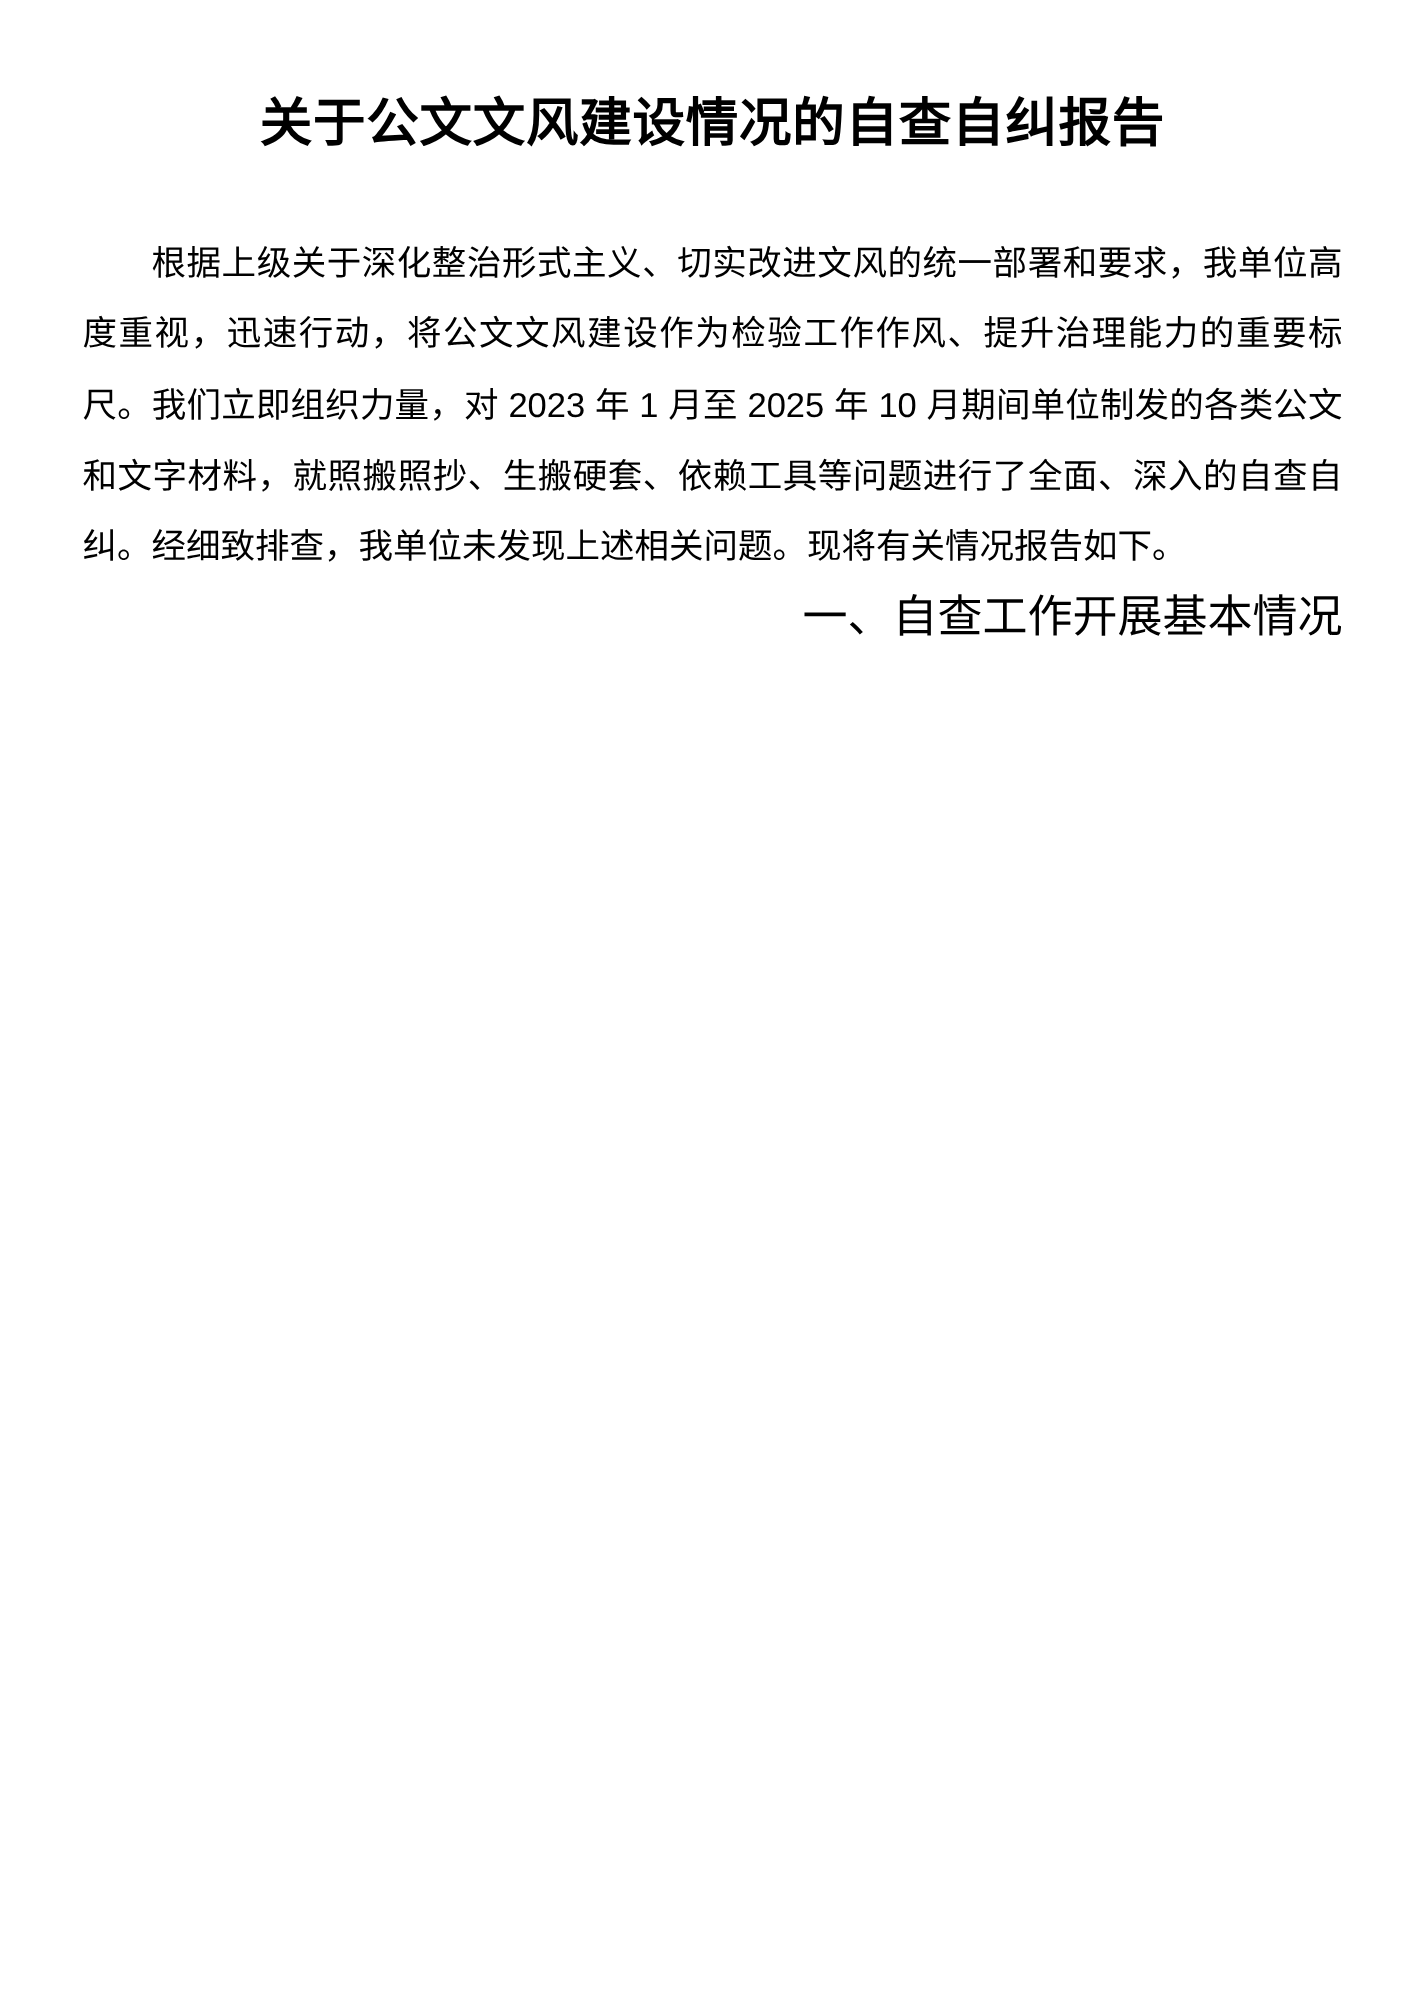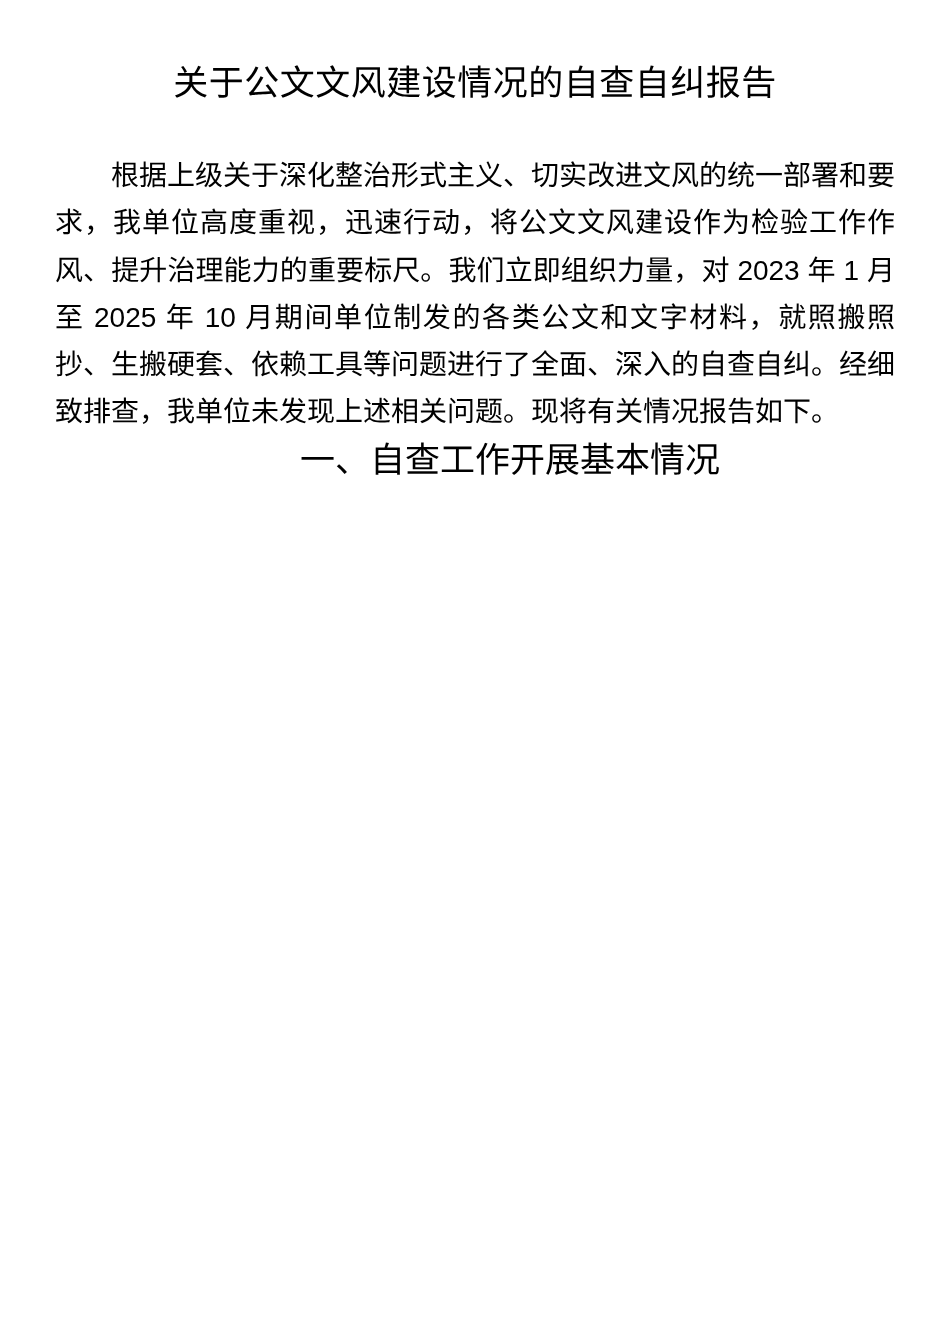--- a/index.html
+++ b/index.html
@@ -28,57 +28,57 @@
 
   .doc-body {
     position: absolute;
     left: 55px;
     top: 0;
     width: 840px;
   }
 
   .doc-title {
     font-size: 35px;
-    font-weight: 400;
+    font-weight: 700;
     text-align: center;
     line-height: 1.2;
     letter-spacing: 0.5px;
     margin: 0;
     padding-top: 62px;
     padding-bottom: 0;
     white-space: nowrap;
   }
 
   .title-spacer {
     height: 48px;
   }
 
   p.para {
-    font-size: 28px;
+    font-size: 23px;
     line-height: 47.3px;
     margin: 0;
     padding: 0;
     text-align: justify;
     text-justify: inter-ideograph;
     text-align-last: left;
     letter-spacing: 0px;
     word-break: break-all;
   }
 
   p.indent {
     text-indent: 2em;
   }
 
   p.heading {
-    font-size: 35px;
+    font-size: 30px;
     line-height: 47.3px;
     margin: 0;
     padding: 0;
     text-indent: 2em;
-    text-align: center;
+    text-align: right;
   }
 
   
   .blk + .blk {
     margin-top: 0px;
   }
 </style>
 </head>
 <body>
 

